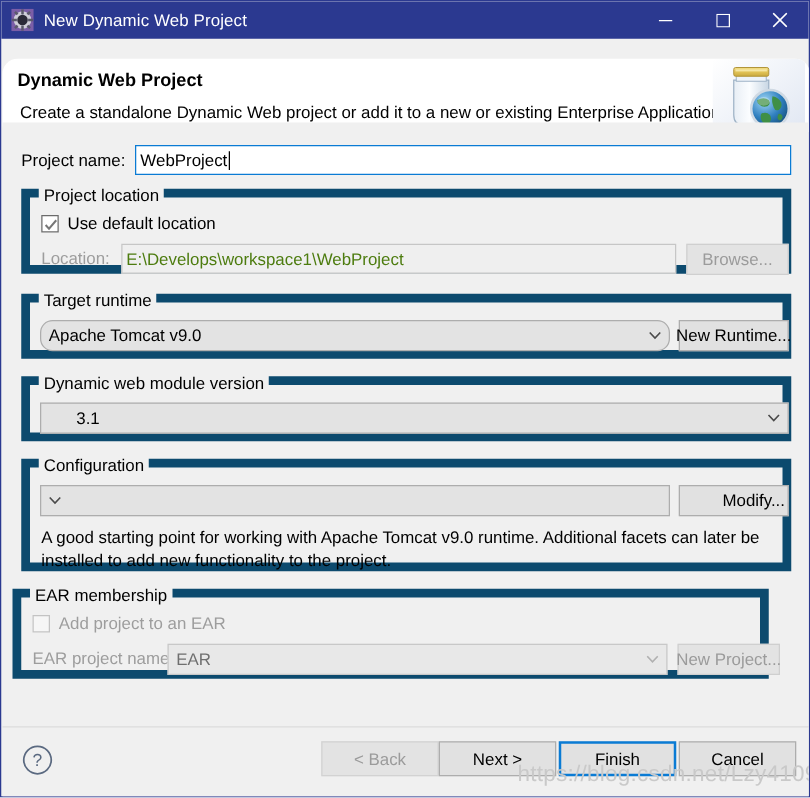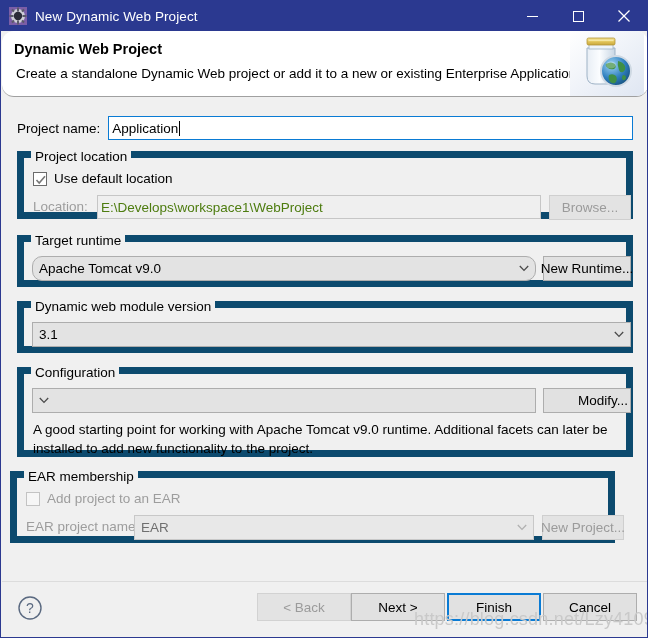--- a/index.html
+++ b/index.html
@@ -57,21 +57,21 @@
     display: flex;
     align-items: center;
     justify-content: center;
     color: #ffffff;
   }
   .win-btn svg { display:block; }
 
   
   .header {
     position: absolute;
-    left: 1px; top: 30px;
+    left: 1px; top: 46px;
     width: 646px;
     height: 66px;
     background: #ffffff;
     box-sizing: border-box;
     border-bottom: 1px solid #a0a0a0;
     overflow: hidden;
     border-radius: 12px;
   }
   .header-title {
     position: absolute;
@@ -372,21 +372,21 @@
         <ellipse cx="41" cy="34" rx="5" ry="3.5" fill="#ffffff" opacity="0.28"></ellipse>
       </svg>
     </div>
   </div>
 
   <div class="body">
 
     <div class="row-projname">
       <span class="lbl">Project name:</span>
       <span class="txtinput focused" style="width:532px; margin-left:8px;">
-        <span>Application</span>
+        <span>WebProject</span>
           <span class="caret"></span>
       </span>
     </div>
 
     <div class="group" style="left:15px; top:53px; width:616px; height:68px;">
       <span class="group-title">Project location</span>
 
       <div class="chk-row" style="left:9px; top:13px;">
         <span class="chkbox">
           <svg width="12" height="12" viewBox="0 0 12 12">
@@ -413,21 +413,21 @@
               <polyline points="0.8,1 5,5.4 9.2,1" fill="none" stroke="#4a4a4a" stroke-width="1.3"></polyline>
             </svg>
         </span>
       </div>
       <div class="btn" style="left:519px; top:14px; width:88px;">New Runtime...</div>
     </div>
 
     <div class="group" style="left:15px; top:203px; width:616px; height:52px;">
       <span class="group-title">Dynamic web module version</span>
 
-      <div class="combo" style="left:8px; top:14px; width:599px;">
+      <div class="combo" style="left:8px; top:14px; width:599px;padding-left:22px;">
         <span class="combo-text">3.1</span>
         <span class="combo-arrow">
           <svg width="10" height="7" viewBox="0 0 10 7">
               <polyline points="0.8,1 5,5.4 9.2,1" fill="none" stroke="#4a4a4a" stroke-width="1.3"></polyline>
             </svg>
         </span>
       </div>
     </div>
 
     <div class="group" style="left:15px; top:269px; width:616px; height:90px;">

